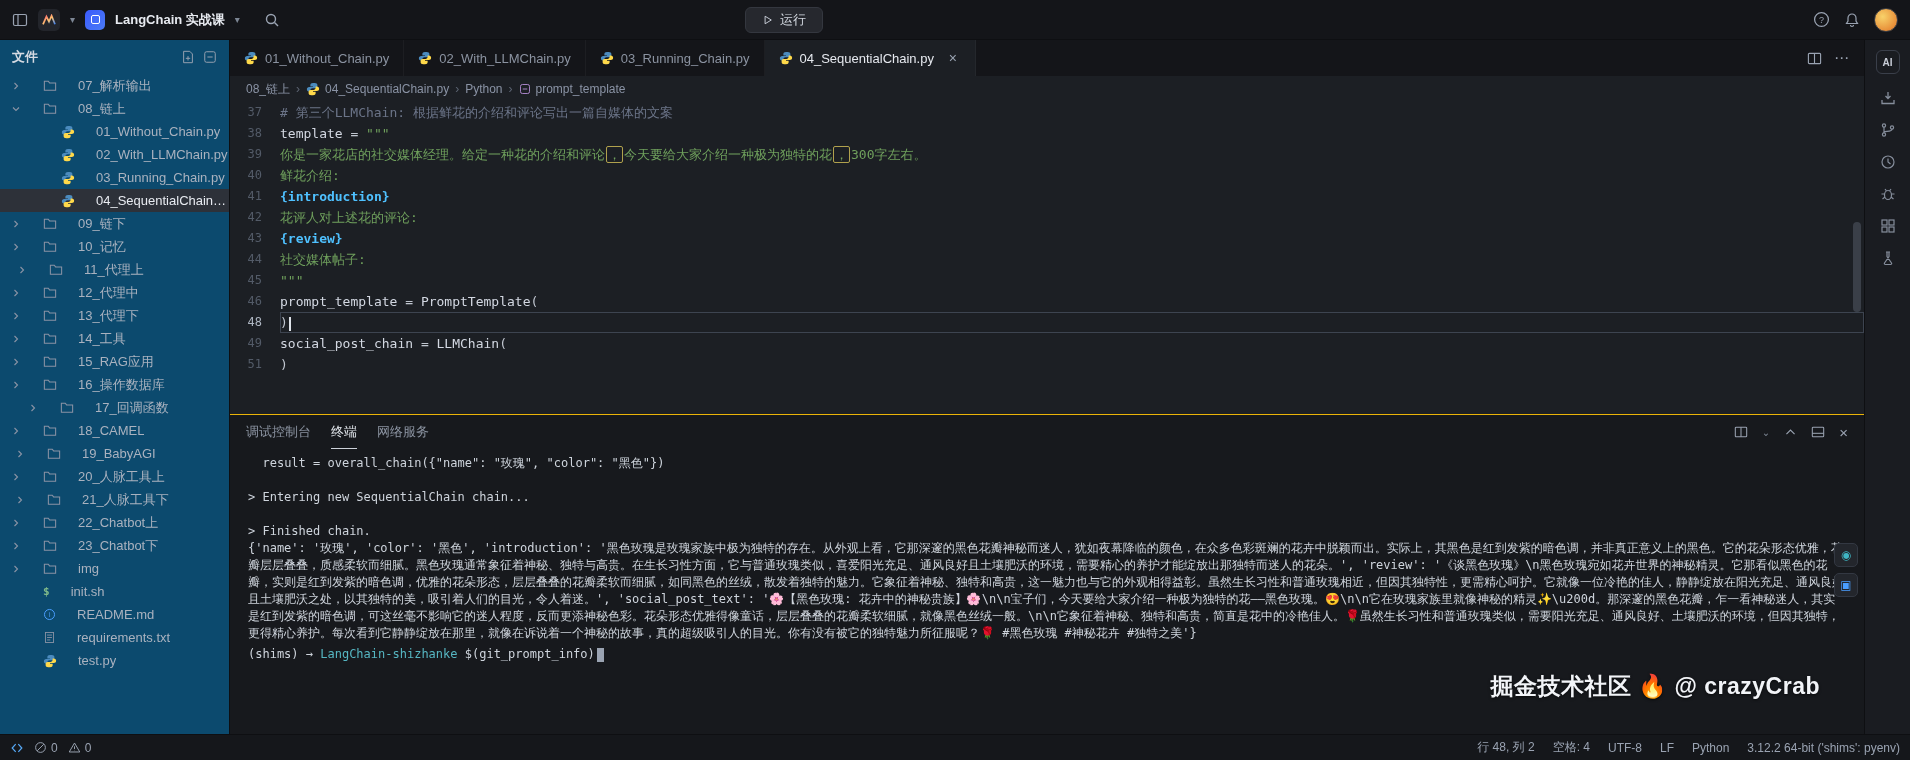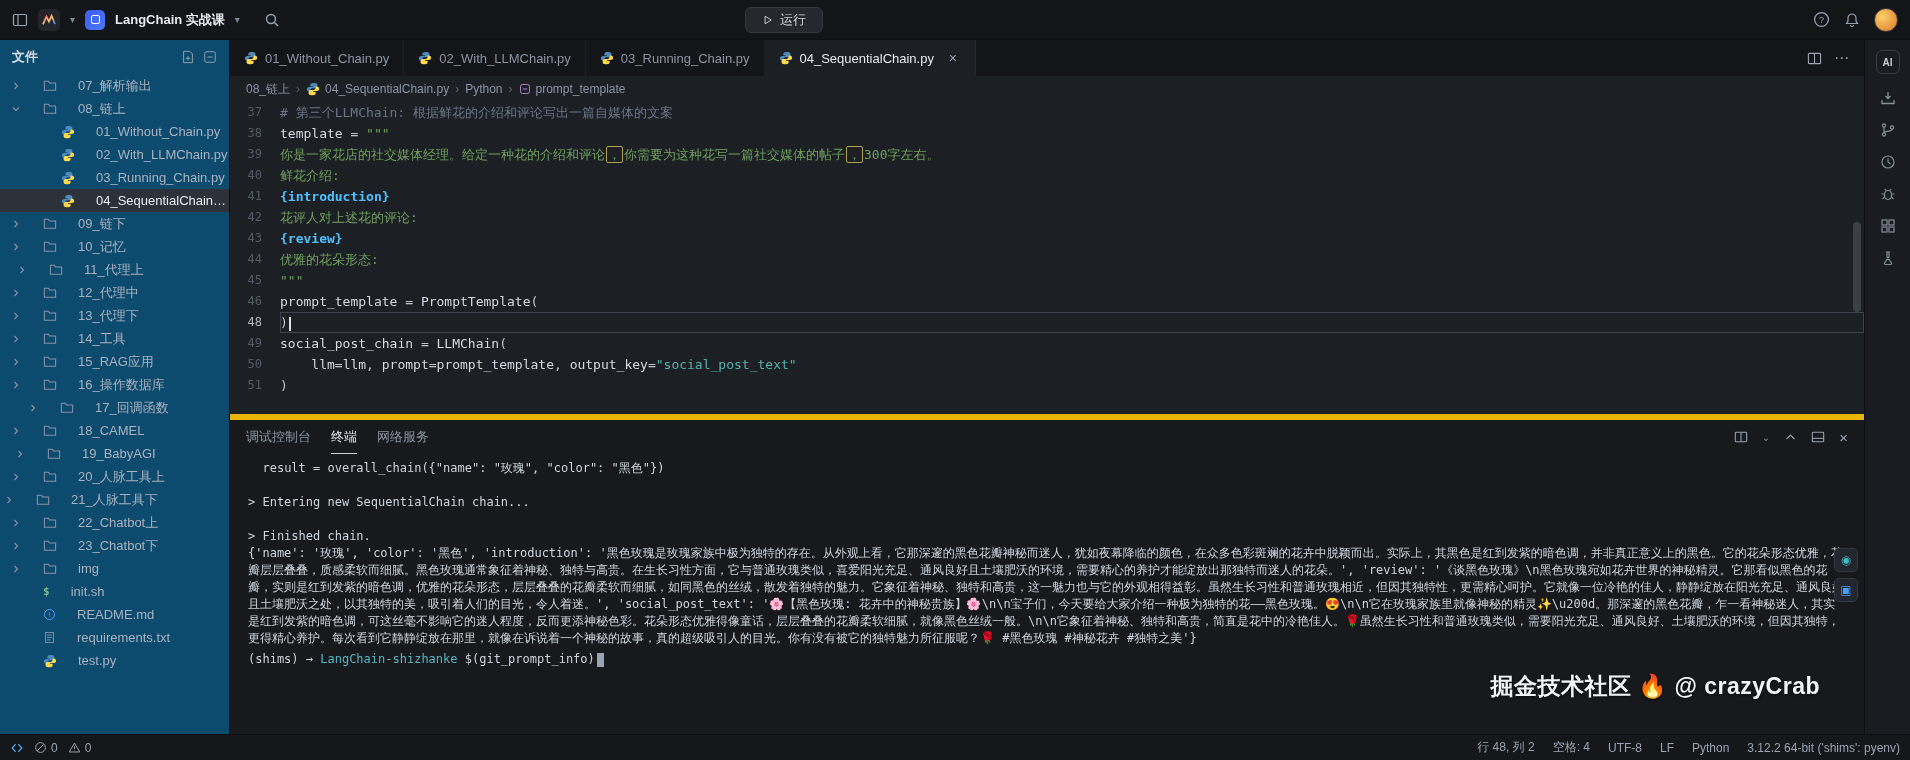--- a/index.html
+++ b/index.html
@@ -70,21 +70,21 @@
   .tk-h { color:#6fa05c; border:1px solid #b0a14d; border-radius:2px; padding:0 1px; margin:0 1px; }
   .tk-p { color:#4fc1ff;font-weight:bold; }
   .tk-q { color:#56b3ae; }
   .tk-t { color:#d3d8e2; }
   .tk-o { color:#c0c6d0; }
   .tk-f { color:#d3d8e2; }
   .caret { display:inline-block; width:2px; height:14px; background:#dfe3ea; vertical-align:middle; margin-left:1px; }
   .code-scrollbar { position:absolute; right:3px; top:120px; width:8px; height:90px; background:#3a3f48; border-radius:4px; }
 
   
-  .panel { flex:1; min-height:0; background:#17191d; border-top:6px solid #eab308; display:flex; flex-direction:column; position:relative; }
+  .panel { flex:1; min-height:0; background:#17191d; border-top:1px solid #eab308; display:flex; flex-direction:column; position:relative; }
   .panel-head { height:34px; flex:none; display:flex; align-items:center; padding:0 16px; gap:20px; }
   .panel-tab { height:34px; display:flex; align-items:center; color:#8b93a1; font-size:13px; border-bottom:1px solid transparent; }
   .panel-tab.active { color:#e2e6ec; border-bottom-color:#cdd2da; }
   .panel-head-right { margin-left:auto; display:flex; align-items:center; gap:14px; color:#9aa3b2; }
   .panel-close { font-size:15px; }
   .term { flex:1; overflow:hidden; padding:6px 18px 0 18px;
     font-family:"DejaVu Sans Mono","Liberation Mono",monospace; font-size:12px; color:#ced4dc; }
   .term-line { min-height:17px; line-height:17px; white-space:pre-wrap; word-break:break-all; }
   .term-prompt { display:flex; align-items:center; gap:0; margin-top:4px; line-height:17px; white-space:pre; }
   .prompt-dir { color:#56b6c2; }
@@ -406,21 +406,21 @@
               <path d="M6 4l4 4-4 4" fill="none" stroke="#8a93a5" stroke-width="1.5"></path>
             </svg>
           </span>
           <span class="icn">
             <svg width="14" height="13" viewBox="0 0 16 15">
               <path d="M1.5 2.5h4.5L7.5 4.5h7v8.5h-13z" fill="none" stroke="#8a93a5" stroke-width="1.2"></path>
             </svg>
           </span>
           <span class="tree-label">20_人脉工具上</span>
         </div>
-        <div class="tree-row" style="padding-left: 3px;">
+        <div class="tree-row" style="padding-left: 14px;">
           <span class="icn">
             <svg width="12" height="12" viewBox="0 0 16 16">
               <path d="M6 4l4 4-4 4" fill="none" stroke="#8a93a5" stroke-width="1.5"></path>
             </svg>
           </span>
           <span class="icn">
             <svg width="14" height="13" viewBox="0 0 16 15">
               <path d="M1.5 2.5h4.5L7.5 4.5h7v8.5h-13z" fill="none" stroke="#8a93a5" stroke-width="1.2"></path>
             </svg>
           </span>
@@ -593,61 +593,57 @@
           <div class="code-line">
             <span class="ln">37</span>
             <span class="code-text"><span class="tk-c"># 第三个LLMChain: 根据鲜花的介绍和评论写出一篇自媒体的文案</span></span>
           </div>
           <div class="code-line">
             <span class="ln">38</span>
             <span class="code-text"><span class="tk-t">template</span><span class="tk-o"> = </span><span class="tk-s">"""</span></span>
           </div>
           <div class="code-line">
             <span class="ln">39</span>
-            <span class="code-text"><span class="tk-s">你是一家花店的社交媒体经理。给定一种花的介绍和评论</span><span class="tk-h">，</span><span class="tk-s">你需要为这种花写一篇社交媒体的帖子</span><span class="tk-h">，</span><span class="tk-s">300字左右。</span></span>
+            <span class="code-text"><span class="tk-s">你是一家花店的社交媒体经理。给定一种花的介绍和评论</span><span class="tk-h">，</span><span class="tk-s">今天要给大家介绍一种极为独特的花</span><span class="tk-h">，</span><span class="tk-s">300字左右。</span></span>
           </div>
           <div class="code-line">
             <span class="ln">40</span>
             <span class="code-text"><span class="tk-s">鲜花介绍:</span></span>
           </div>
           <div class="code-line">
             <span class="ln">41</span>
             <span class="code-text"><span class="tk-p">{introduction}</span></span>
           </div>
           <div class="code-line">
             <span class="ln">42</span>
             <span class="code-text"><span class="tk-s">花评人对上述花的评论:</span></span>
           </div>
           <div class="code-line">
             <span class="ln">43</span>
             <span class="code-text"><span class="tk-p">{review}</span></span>
           </div>
           <div class="code-line">
             <span class="ln">44</span>
-            <span class="code-text"><span class="tk-s">优雅的花朵形态:</span></span>
+            <span class="code-text"><span class="tk-s">社交媒体帖子:</span></span>
           </div>
           <div class="code-line">
             <span class="ln">45</span>
             <span class="code-text"><span class="tk-s">"""</span></span>
           </div>
           <div class="code-line">
             <span class="ln">46</span>
             <span class="code-text"><span class="tk-t">prompt_template</span><span class="tk-o"> = </span><span class="tk-f">PromptTemplate</span><span class="tk-o">(</span></span>
           </div>
           <div class="code-line cur">
             <span class="ln">48</span>
             <span class="code-text"><span class="tk-o">)</span><span class="caret"></span></span>
           </div>
           <div class="code-line">
             <span class="ln">49</span>
             <span class="code-text"><span class="tk-t">social_post_chain</span><span class="tk-o"> = </span><span class="tk-f">LLMChain</span><span class="tk-o">(</span></span>
-          </div>
-          <div class="code-line">
-            <span class="ln">50</span>
-            <span class="code-text"><span class="tk-t">    llm</span><span class="tk-o">=</span><span class="tk-t">llm</span><span class="tk-o">, </span><span class="tk-t">prompt</span><span class="tk-o">=</span><span class="tk-t">prompt_template</span><span class="tk-o">, </span><span class="tk-t">output_key</span><span class="tk-o">=</span><span class="tk-q">"social_post_text"</span></span>
           </div>
           <div class="code-line">
             <span class="ln">51</span>
             <span class="code-text"><span class="tk-o">)</span></span>
           </div>
         </div>
       <div class="code-scrollbar"></div>
     </div>
 
     <div class="panel">

